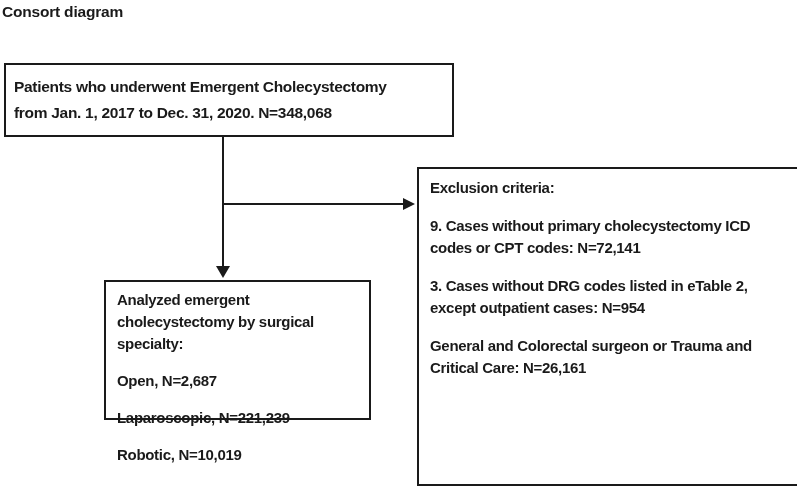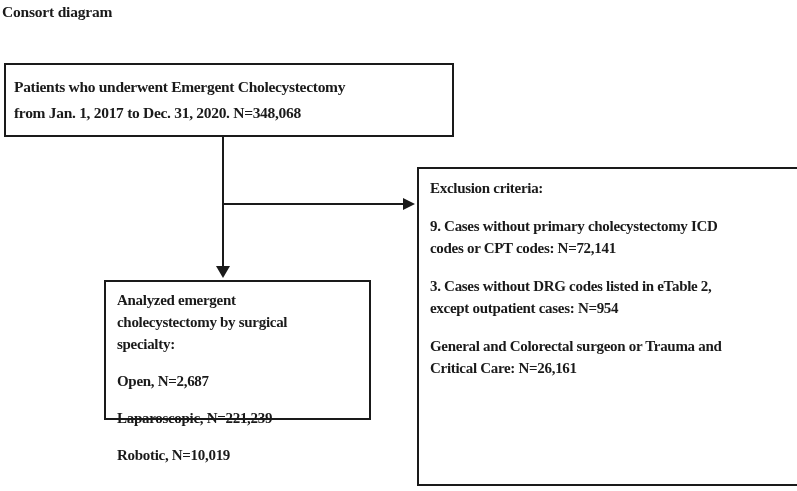--- a/index.html
+++ b/index.html
@@ -1,20 +1,20 @@
 <!DOCTYPE html>
 <html style="--ink: #1a1a1a; --bg: #ffffff;"><head>
 <meta charset="utf-8">
 <style>
   :root { --ink:#1a1a1a; --bg:#ffffff; }
   html,body{margin:0;padding:0;background:#fff;}
   .canvas{
     position:relative; width:797px; height:491px; overflow:hidden;
     background:var(--bg);
-    font-family:Liberation Serif, serif;
+    font-family:Liberation Sans, sans-serif;
     font-weight:700; color:var(--ink);
   }
   .title{position:absolute; left:2px; top:3px; font-size:15.5px; letter-spacing:-0.2px;}
   .box{
     position:absolute; box-sizing:border-box;
     border:2px solid var(--ink); background:var(--bg);
   }
   .tline{white-space:nowrap; letter-spacing:-0.3px;}
   .para{margin:0 0 15px 0;}
   .top-box{

